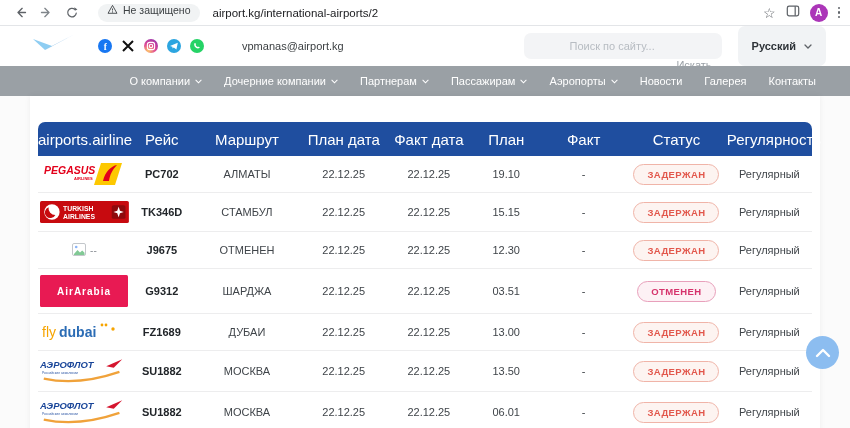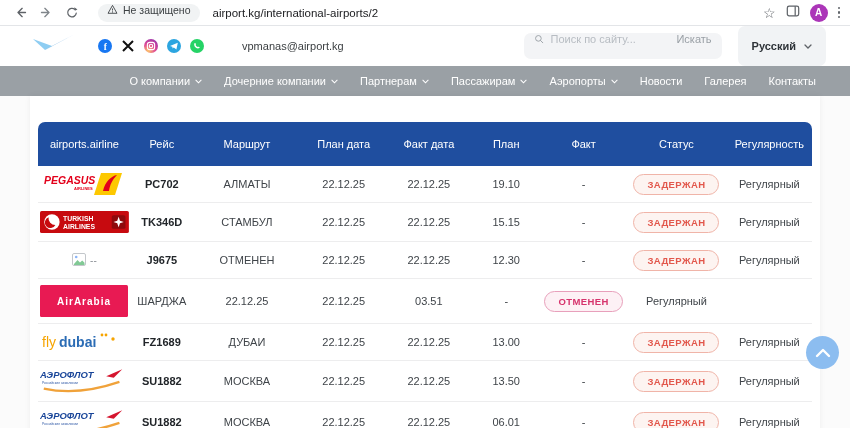--- a/index.html
+++ b/index.html
@@ -22,21 +22,21 @@
   .dots { display:flex; flex-direction:column; gap:2px; }
   .dots i { width:2.5px; height:2.5px; border-radius:50%; background:#5f6368; }
 
   
   .site-header { height:40px; background:#fff; display:flex; align-items:center; padding:0 24px; }
   .brand { margin-left:6px; flex:0 0 auto; cursor:pointer; }
   .socials { display:flex; align-items:center; gap:9px; margin-left:22px; }
   .social { width:14px; height:14px; display:flex; align-items:center; justify-content:center; cursor:pointer; }
   .email { margin-left:38px; font-size:11px; color:#3c4043; cursor:pointer; }
   .search-box { margin-left:auto; width:198px; height:26px; background:#f3f4f6; border-radius:7px;
-    display:flex; align-items:flex-start; padding:0 10px; gap:7px; }
+    display:flex; align-items:flex-end; padding:0 10px; gap:7px;flex-direction:column; }
   .search-box input { border:none; outline:none; background:transparent; flex:1 1 auto; min-width:0;
     font-size:11px; color:#3c4043; font-family:"Liberation Sans",sans-serif; }
   .search-box input::placeholder { color:#b7bcc2; }
   .search-btn { font-size:11px; color:#9aa0a6; background:none; border:none; cursor:pointer;
     font-family:"Liberation Sans",sans-serif; }
   .lang-btn { margin-left:16px; height:40px; background:#f1f3f5; border-radius:7px; border:none;
     display:flex; align-items:center; gap:8px; padding:0 14px; font-size:11px; color:#2e3338;
     font-weight:bold; cursor:pointer; font-family:"Liberation Sans",sans-serif; }
 
   
@@ -44,22 +44,22 @@
     padding:0 34px; gap:22px;justify-content:flex-end; }
   .nav-item { display:flex; align-items:center; gap:5px; color:#fff; font-size:11px;
     cursor:pointer; white-space:nowrap; }
 
   
   .page-card { margin:0 30px; background:#fff; min-height:332px;
     box-shadow:0 0 6px rgba(0,0,0,.06); padding:26px 8px 0; }
   .flights { width:100%; }
   .grid-row { display:grid;
     grid-template-columns:12% 8% 14% 11% 11% 9% 11% 13% 11%; align-items:center; }
-  .thead { background:#1f4e9f; color:#fff; height:44px; border-radius:7px 7px 0 0;
-    font-size:11px; }
+  .thead { background:#1f4e9f; color:#fff; height:34px; border-radius:7px 7px 0 0;
+    font-size:15px; }
   .th { text-align:center; }
   .trow { border-bottom:1px solid #ededee; min-height:37px; background:#fff; }
   .td { text-align:center; font-size:11px; color:#3f4449; padding:6px 2px; }
   .td.flight { font-weight:bold; color:#22262a; }
   .logo-cell { display:flex; align-items:center; justify-content:center; gap:2px; }
   .badge { display:inline-block; padding:4px 13px; border-radius:14px; font-size:9.5px;
     font-weight:bold; letter-spacing:.4px; white-space:nowrap; }
   .badge.delayed { color:#e2574c; border:1px solid #f0b4a8; background:#fdf4f1; }
   .badge.cancelled { color:#d6336c; border:1px solid #e8a0bb; background:#fdf1f5; }
   .alt-dashes { font-size:10px; color:#8d9298; }
@@ -312,20 +312,21 @@
     <div class="td">Регулярный</div>
   </div>
 
   <div class="grid-row trow">
     <div class="td logo-cell">
             <svg width="88" height="32" viewBox="0 0 88 32">
               <rect width="88" height="32" rx="1.5" fill="#e81a53"></rect>
               <text x="44" y="20" text-anchor="middle" font-size="10" font-weight="bold" letter-spacing="1" fill="#fff" font-family="Liberation Sans,sans-serif">AirArabia</text>
             </svg>
           </div>
+    <div class="td flight">G9312</div>
     <div class="td">ШАРДЖА</div>
     <div class="td">22.12.25</div>
     <div class="td">22.12.25</div>
     <div class="td">03.51</div>
     <div class="td">-</div>
     <div class="td"><span class="badge cancelled">ОТМЕНЕН</span></div>
     <div class="td">Регулярный</div>
   </div>
 
   <div class="grid-row trow">

